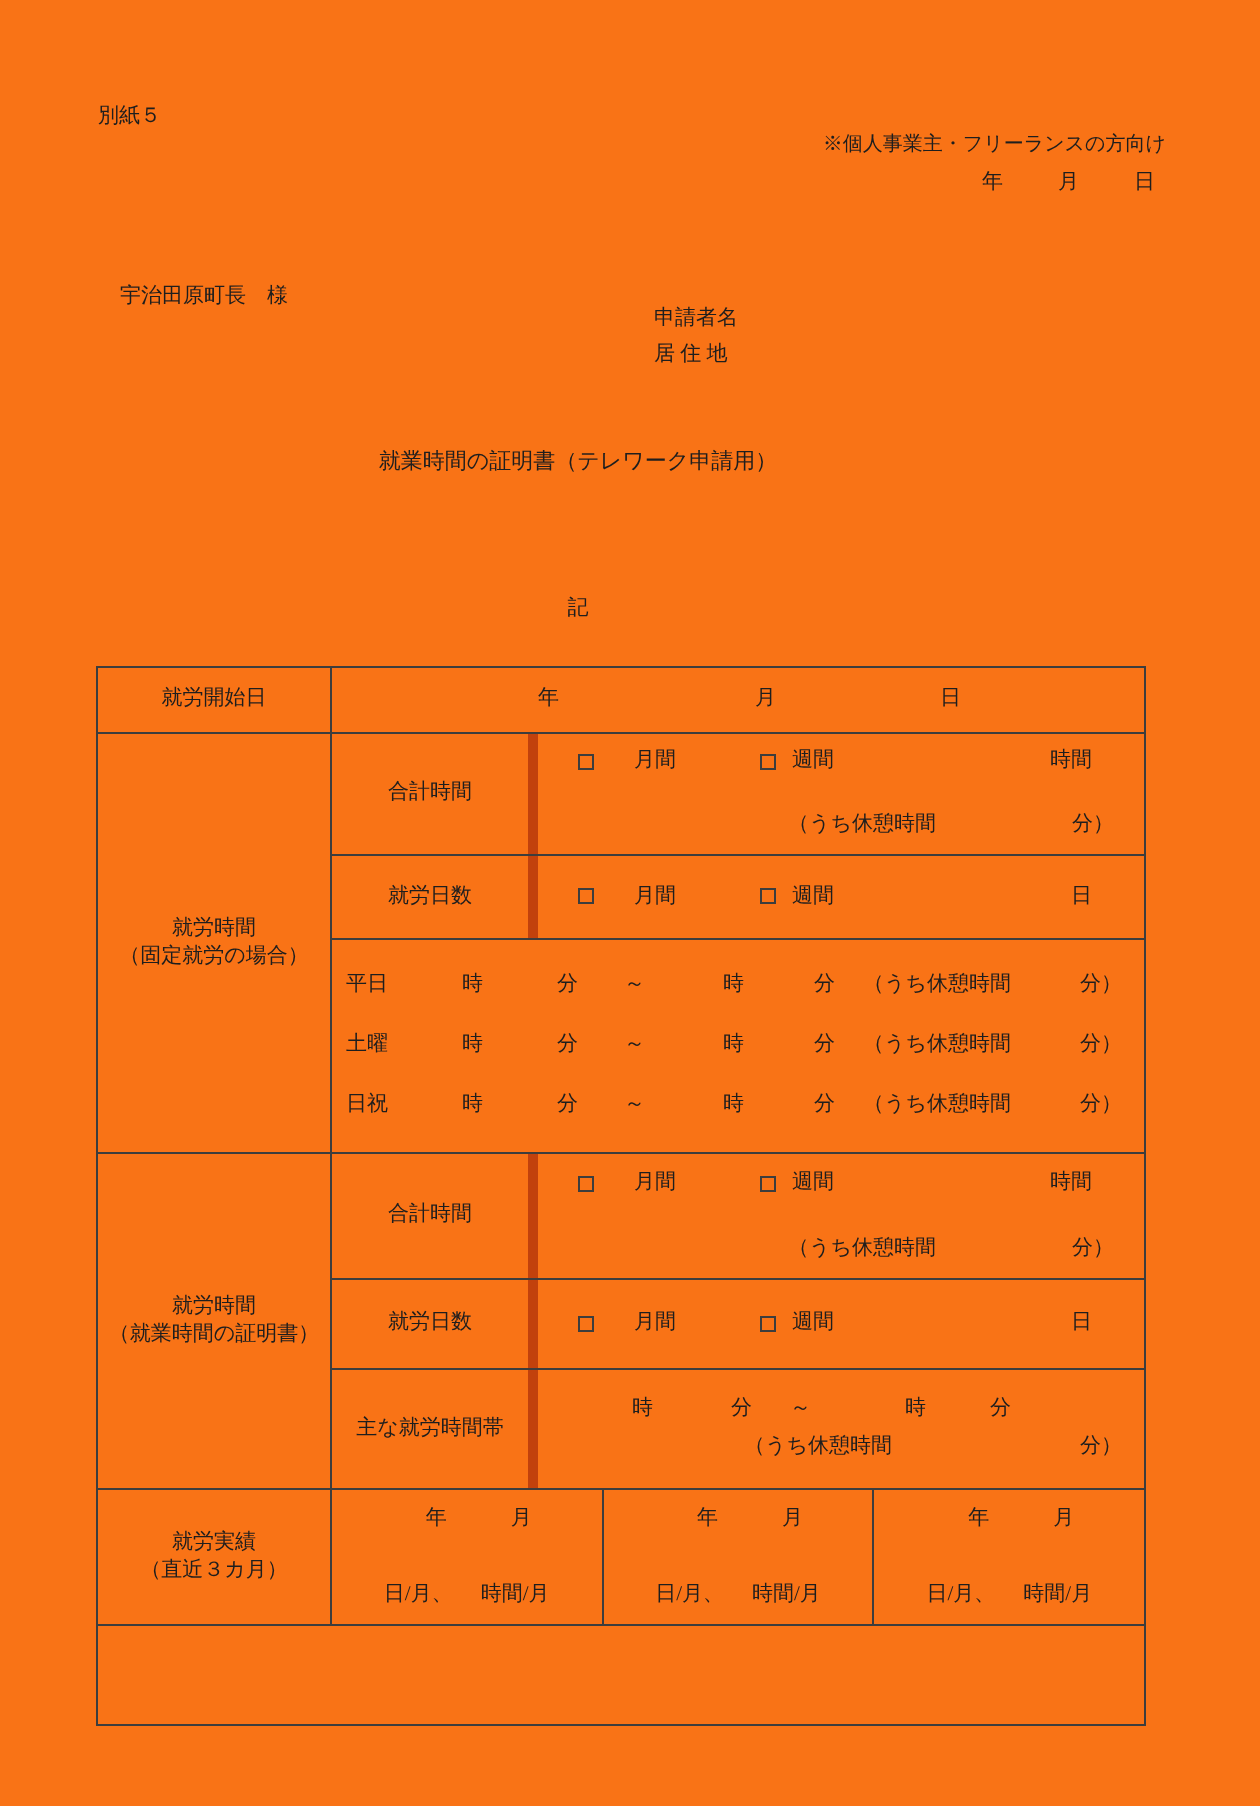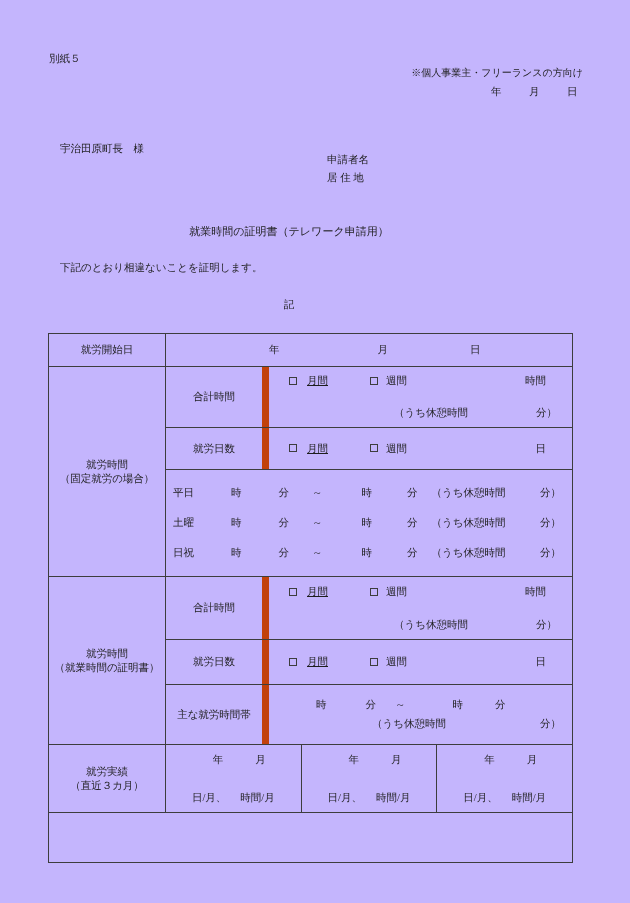--- a/index.html
+++ b/index.html
@@ -1,43 +1,43 @@
 <!DOCTYPE html>
 <html><head>
 <meta charset="utf-8">
 <style>
   html,body{margin:0;padding:0;background:#e8e8e8;}
   .page{
-    position:relative;width:630px;height:903px;background:#c4b5fd;
+    position:relative;width:630px;height:903px;background:#f97316;
     color:#1e1e1e;font-family:"Liberation Serif","DejaVu Serif",serif;
     font-size:10.5px;line-height:1.3;overflow:hidden;
   }
   .abs{position:absolute;white-space:nowrap;}
   .center{left:0;width:578px;text-align:center;}
   .doc-table{
     position:absolute;left:48px;top:333px;width:525px;
     border:1px solid #3d3d3d;display:flex;flex-direction:column;
     box-sizing:border-box;
   }
   .doc-table *{box-sizing:border-box;}
   .t-row{display:flex;border-top:1px solid #3d3d3d;}
   .t-row:first-child{border-top:none;}
   .c1{width:117px;border-right:1px solid #3d3d3d;display:flex;flex-direction:column;
       align-items:center;justify-content:center;text-align:center;flex-shrink:0;}
-  .c2{width:103px;border-right:7px solid #c2410c;display:flex;align-items:center;
+  .c2{width:103px;border-right:5px solid #c2410c;display:flex;align-items:center;
       justify-content:center;text-align:center;flex-shrink:0;}
   .c3{flex:1;display:flex;flex-direction:column;}
   .sec-right{flex:1;display:flex;flex-direction:column;}
   .sub-row{display:flex;border-top:1px solid #3d3d3d;}
   .sub-row:first-child{border-top:none;}
   .cbx{display:inline-block;width:8px;height:8px;border:1px solid #3d3d3d;
        background:transparent;flex-shrink:0;}
   .line{display:flex;align-items:center;}
   .total-l1{padding:0 26px 0 20px;}
-  .total-l1 .opt1{margin-left:10px;text-decoration:underline;}
+  .total-l1 .opt1{margin-left:20px;}
   .total-l1 .cb2{margin-left:42px;}
   .total-l1 .opt2{margin-left:8px;}
   .total-l1 .unit{margin-left:auto;text-align:center;}
   .break-line{display:flex;justify-content:flex-end;align-items:center;}
   .sched-cell{flex:1;display:flex;flex-direction:column;justify-content:space-evenly;
               padding:0 11px 0 7px;}
   .sched-line{display:flex;align-items:center;}
   .sched-line .h1{margin-left:37px;}
   .sched-line .m1{margin-left:37px;}
   .sched-line .tl{margin-left:23px;}
@@ -63,21 +63,20 @@
   <div class="abs" style="right:44px;top:85px;letter-spacing:8.5px;">年　月　日</div>
 
   <div class="abs" style="left:60px;top:118px;margin-top:24px;">宇治田原町長　様</div>
 
   <div class="abs" style="left:327px;top:153px;">申請者名</div>
 
   <div class="abs" style="left:327px;top:171px;">居 住 地</div>
 
   <div class="abs center" style="top:224px;font-size:11px;">就業時間の証明書（テレワーク申請用）</div>
 
-  <div class="abs" style="left:60px;top:261px;">下記のとおり相違ないことを証明します。</div>
 
   <div class="abs center" style="top:298px;">記</div>
 
   <div class="doc-table">
 
     <div class="t-row" style="height:32px;">
       <div class="c1">就労開始日</div>
       <div class="c3 line" style="padding-left:103px;flex-direction:row;align-items:center;">
         <span>年</span>
         <span style="margin-left:98px;">月</span>

